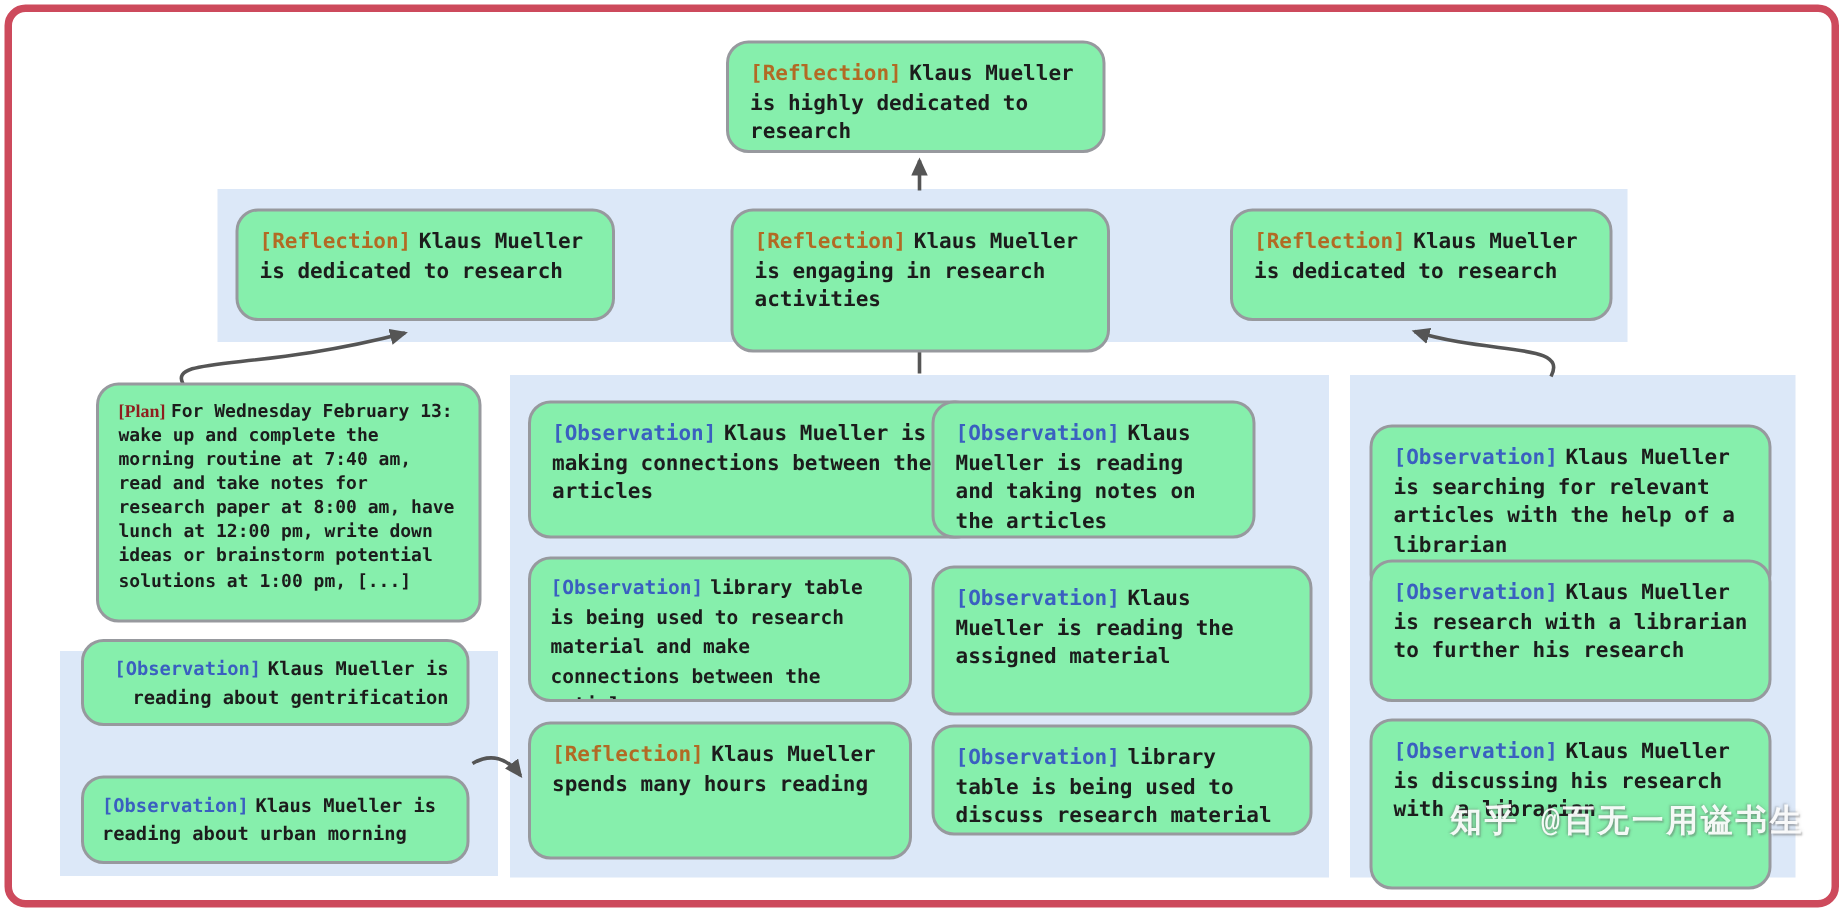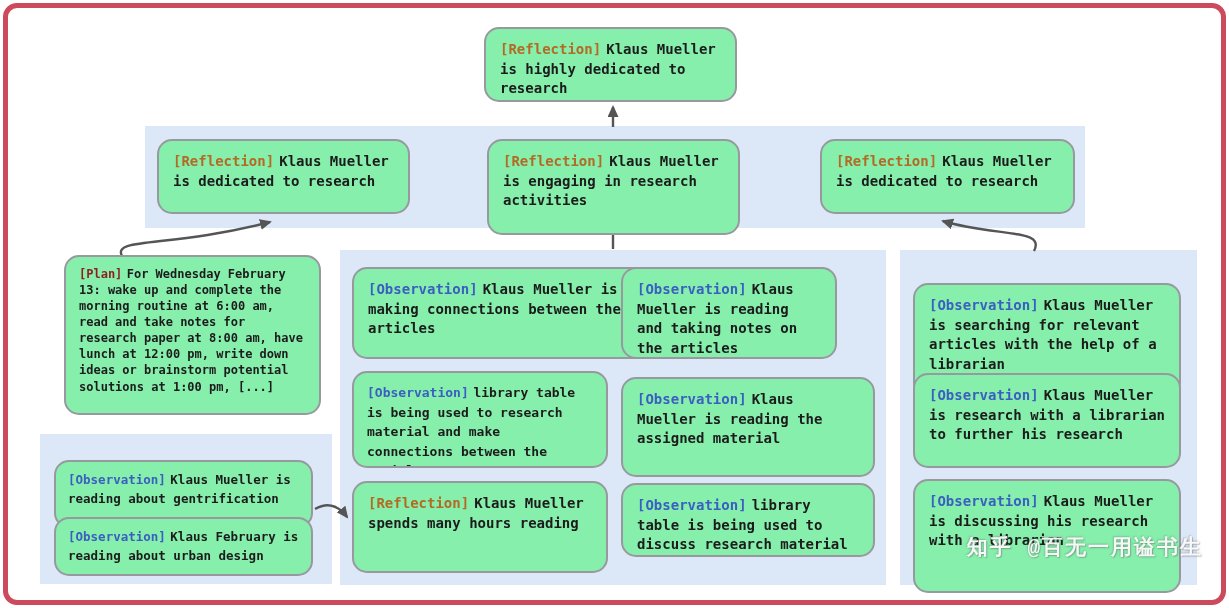--- a/index.html
+++ b/index.html
@@ -16,21 +16,21 @@
     position:absolute;background:#dce8f8;
   }
   .card{
     position:absolute;box-sizing:border-box;background:#86efac;
     border:2.5px solid #97999e;border-radius:15px;
     padding:11px 14px;color:#1c1c1c;font-weight:bold;
     font-size:14px;line-height:1.4;overflow:hidden;
   }
   .card .tag{margin-right:0.6ch;}
   .tag.reflection{color:#b26a24;}
-  .tag.plan{color:#8e1f1f;}
+  .tag.plan{color:#8e1f1f;font-family:Liberation Serif, serif;}
   .tag.observation{color:#3a5fc0;}
   .card.sz12{font-size:12px;line-height:1.34;padding:9px 13px;}
   .card.sz115{font-size:13px;line-height:1.5;padding:10px 13px;}
   .card.sz125{font-size:12.5px;line-height:1.5;padding:9px 12px;}
   svg.arrows{position:absolute;left:0;top:0;pointer-events:none;}
   .watermark{
     position:absolute;top:533px;right:26px;
     font-family:Liberation Mono, monospace;
     font-size:21px;font-weight:bold;letter-spacing:2px;
     color:rgba(255,255,255,0.92);
@@ -69,28 +69,28 @@
   <span class="tag reflection">[Reflection]</span><span>Klaus Mueller is dedicated to research</span>
 </div>
 <div class="card" style="left:487px;top:139px;width:253px;height:96px;">
   <span class="tag reflection">[Reflection]</span><span>Klaus Mueller is engaging in research activities</span>
 </div>
 <div class="card" style="left:820px;top:139px;width:255px;height:75px;">
   <span class="tag reflection">[Reflection]</span><span>Klaus Mueller is dedicated to research</span>
 </div>
 
 <div class="card sz12" style="left:64px;top:255px;width:257px;height:160px;">
-  <span class="tag plan">[Plan]</span><span>For Wednesday February 13: wake up and complete the morning routine at 6:00 am, read and take notes for research paper at 8:00 am, have lunch at 12:00 pm, write down ideas or brainstorm potential solutions at 1:00 pm, [...]</span>
+  <span class="tag plan">[Plan]</span><span>For Wednesday February 13: wake up and complete the morning routine at 7:40 am, read and take notes for research paper at 8:00 am, have lunch at 12:00 pm, write down ideas or brainstorm potential solutions at 1:00 pm, [...]</span>
 </div>
 
-<div class="card sz125" style="left:54px;top:460px;width:259px;height:68px;">
+<div class="card sz125" style="left:54px;top:426px;width:259px;height:58px;text-align:right;">
   <span class="tag observation">[Observation]</span><span>Klaus Mueller is reading about gentrification</span>
 </div>
 <div class="card sz125" style="left:54px;top:517px;width:259px;height:59px;">
-  <span class="tag observation">[Observation]</span><span>Klaus February is reading about urban design</span>
+  <span class="tag observation">[Observation]</span><span>Klaus Mueller is reading about urban morning</span>
 </div>
 
 <div class="card" style="left:352px;top:267px;width:300px;height:92px;">
   <span class="tag observation">[Observation]</span><span>Klaus Mueller is making connections between the articles</span>
 </div>
 <div class="card sz115" style="left:352px;top:371px;width:256px;height:97px;">
   <span class="tag observation">[Observation]</span><span>library table is being used to research material and make connections between the articles</span>
 </div>
 <div class="card" style="left:352px;top:481px;width:256px;height:92px;">
   <span class="tag reflection">[Reflection]</span><span>Klaus Mueller spends many hours reading</span>

